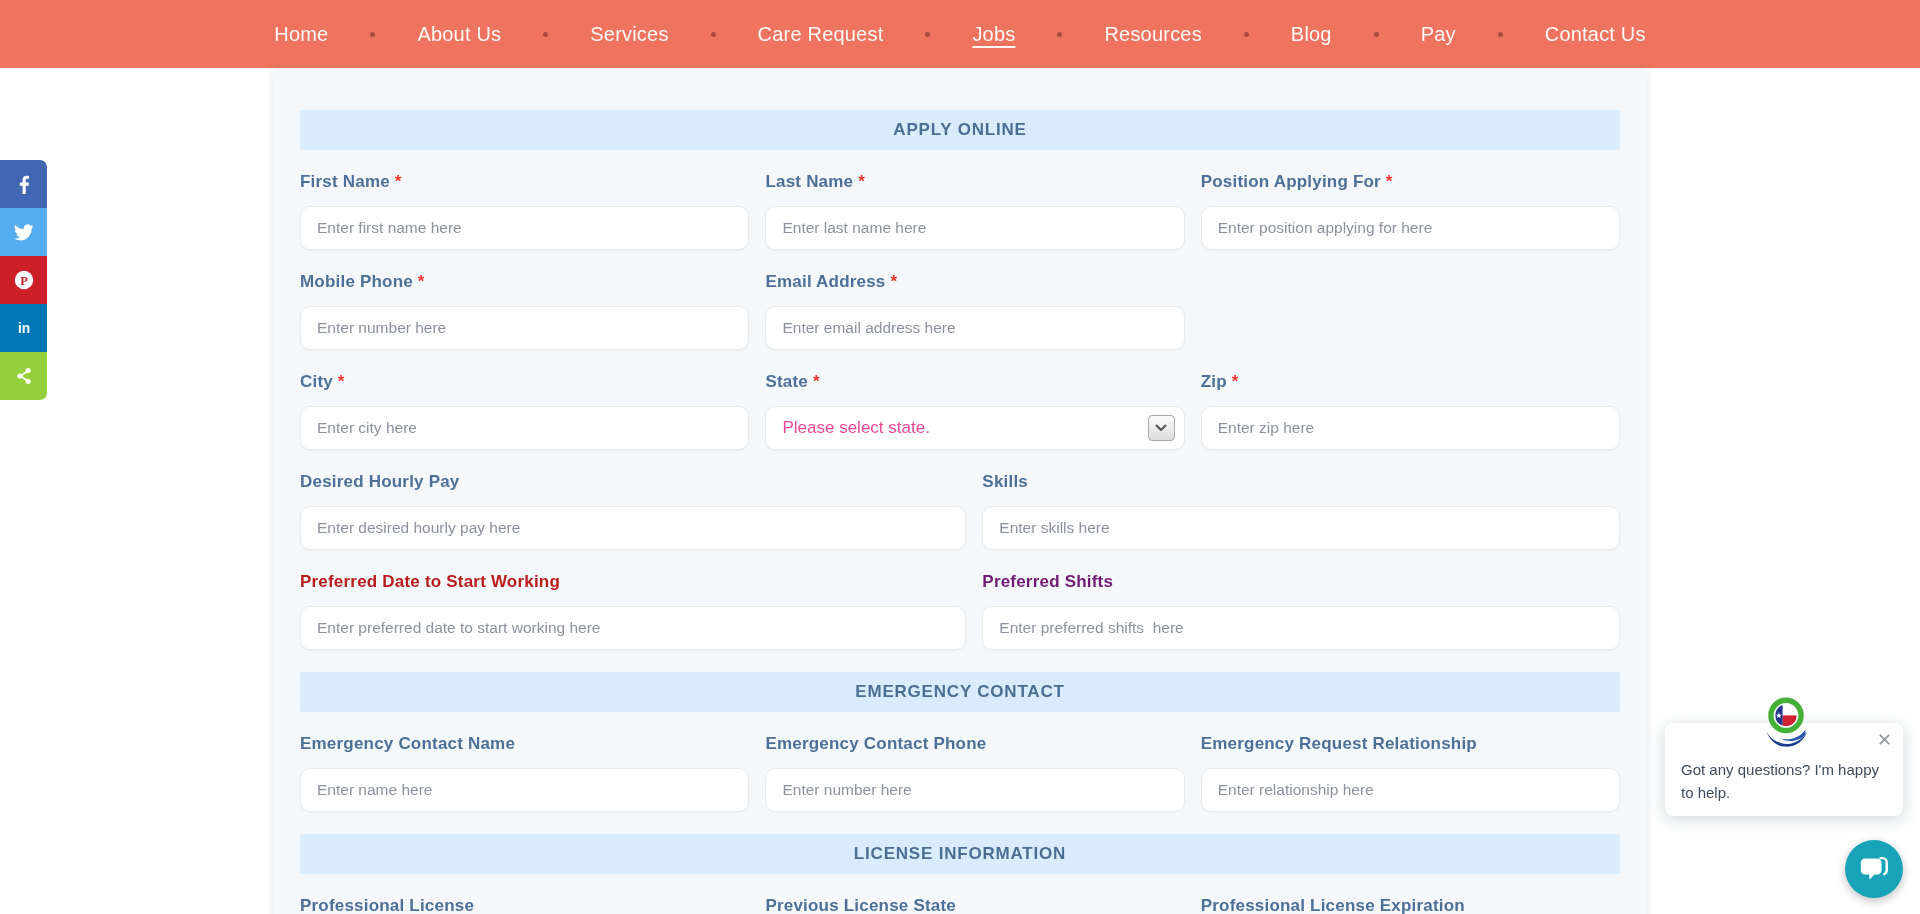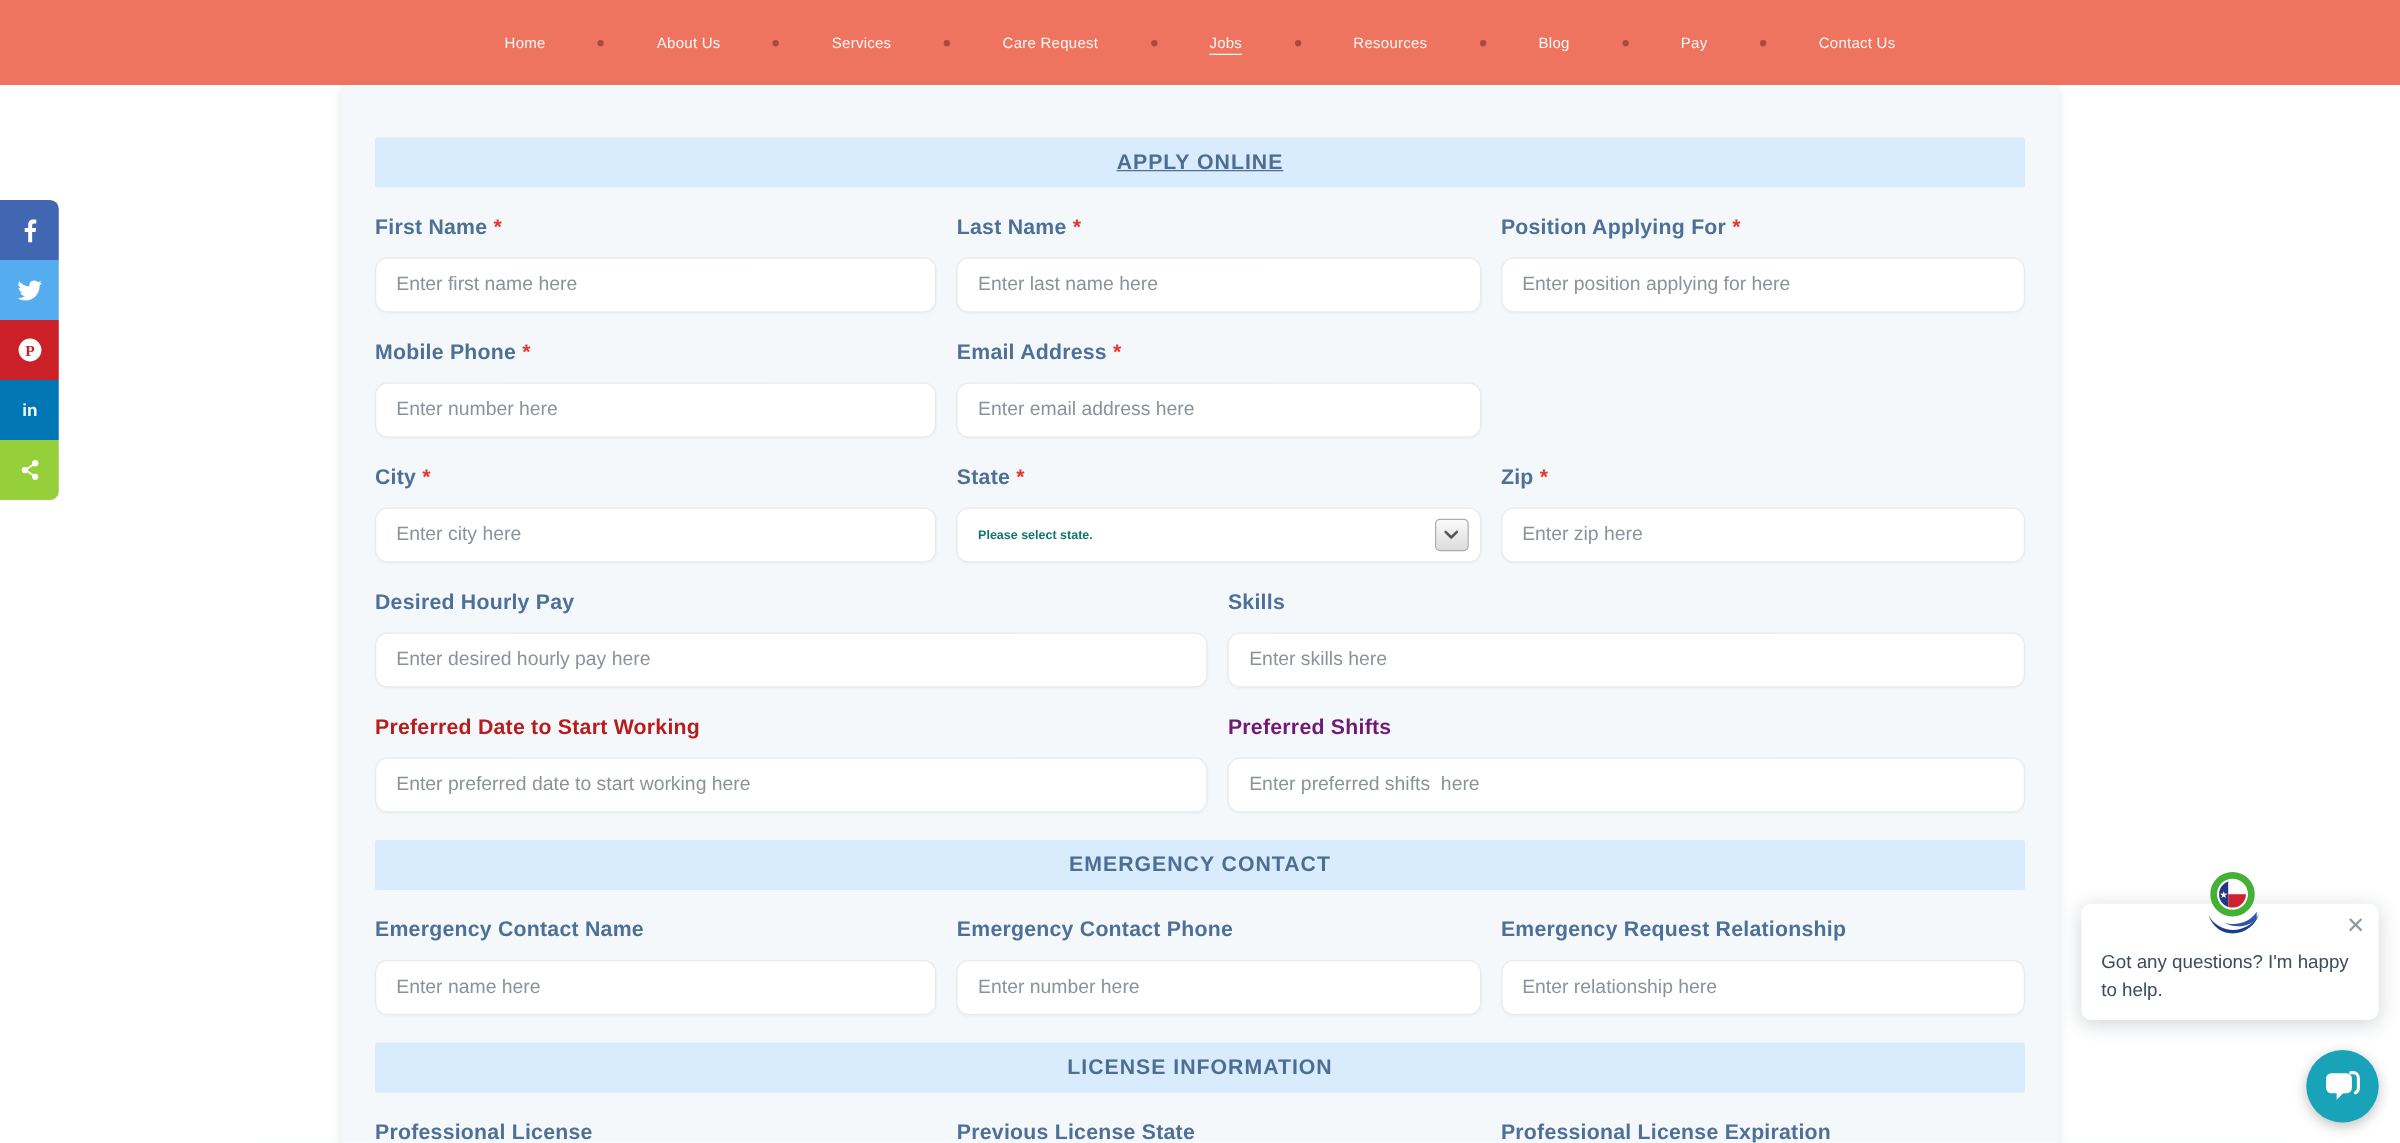--- a/index.html
+++ b/index.html
@@ -2,51 +2,51 @@
 <html><head>
 <meta charset="utf-8">
 <style>
   * { box-sizing: border-box; }
   html,body { margin:0; padding:0; width:1920px; height:914px; overflow:hidden;
               background:#ffffff; font-family:"Liberation Sans", sans-serif; }
 
   
   .navbar { height:68px; display:flex; align-items:center; justify-content:center;
             gap:42px; width:100%; }
-  .nav-item { color:#fdf7f5; font-size:12px; text-decoration:none; letter-spacing:.2px;
+  .nav-item { color:#fdf7f5; font-size:20px; text-decoration:none; letter-spacing:.2px;
               font-weight:500; white-space:nowrap; }
   .nav-item.nav-active { text-decoration:underline; text-underline-offset:5px; }
   .nav-dot { width:5px; height:5px; border-radius:50%; flex:0 0 auto; }
 
   
   .social-rail { position:fixed; left:0; top:160px; display:flex; flex-direction:column; z-index:50; }
   .social-btn { width:47px; height:48px; display:flex; align-items:center; justify-content:center; }
   .social-btn:first-child { border-top-right-radius:7px; }
   .social-btn:last-child { border-bottom-right-radius:7px; }
   .social-icon, .social-icon svg { display:block; }
 
   
   .card { width:1374px; margin:2px auto 0; background:#f4f8fb; padding:40px 27px 80px;
           min-height:860px; box-shadow:0 1px 8px rgba(110,130,150,.20); }
   .section-bar { height:40px; display:flex; align-items:center; justify-content:center;
                  font-weight:bold; font-size:17px; letter-spacing:.8px; margin-top:22px;
                  border-radius:2px; }
-  .section-bar:first-child { margin-top:0;text-decoration:underline; }
+  .section-bar:first-child { margin-top:0; }
   .form-row { display:grid; column-gap:16px; margin-top:22px; }
   .form-row.thirds { grid-template-columns:1.072fr 1fr 1fr; }
   .form-row.halves { grid-template-columns:1.045fr 1fr; }
   .field-label { display:block; font-weight:bold; font-size:17px; margin:0 0 14px 0;
                  letter-spacing:.2px; }
   .req { font-weight:bold; }
   .text-input, .select-box { width:100%; height:44px; border:1px solid #e8eaec; border-radius:10px;
                  background:#fff; font-size:15.5px; box-shadow:0 1px 2px rgba(0,0,0,.03); }
   .text-input { padding:0 16px; color:#444; outline:none; font-family:"Liberation Sans",sans-serif; }
   .text-input::placeholder { color:#8c929c; opacity:1; }
   .select-box { display:flex; align-items:center; padding:0 9px 0 16px; cursor:pointer; }
-  .select-text { flex:1; color:#0f766e; font-size:10px;font-weight:bold; }
+  .select-text { flex:1; color:#ec4899; font-size:17px; }
   .select-arrow { width:27px; height:26px; border:1px solid #ababab; border-radius:4px;
                   background:linear-gradient(#fbfbfb,#dcdcdc); display:flex;
                   align-items:center; justify-content:center; }
 
   
   .chat-logo { position:fixed; left:1760px; top:696px; width:52px; height:56px; z-index:70; }
   .chat-card { position:fixed; left:1665px; top:723px; width:238px; height:93px; background:#fff;
                border-radius:8px; box-shadow:0 3px 16px rgba(40,60,80,.22); z-index:60; }
   .chat-msg { padding:35px 16px 0 16px; font-size:15px; line-height:23px; color:#3c4b5d; }
   .chat-close { position:absolute; top:8px; right:11px; font-size:18px; color:#8e99a4;

